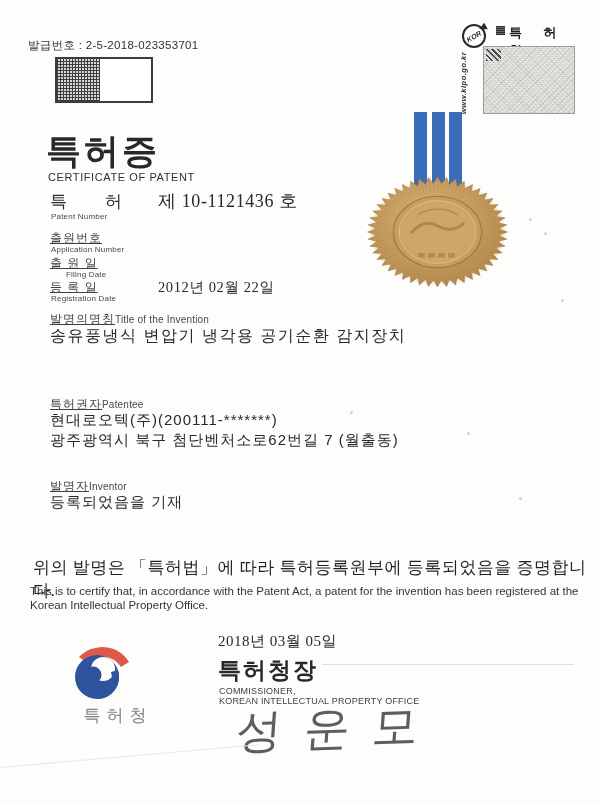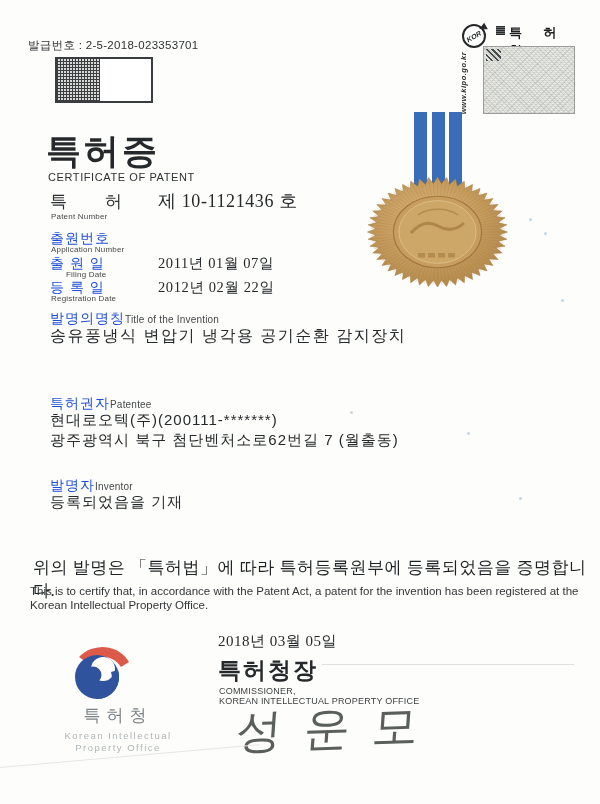--- a/index.html
+++ b/index.html
@@ -45,21 +45,21 @@
     left:459px;top:46px;height:68px;writing-mode:vertical-rl;transform:rotate(180deg);
     font-size:7.5px;font-weight:bold;font-style:italic;color:#2c2e30;letter-spacing:.5px;
   }
   
   .ribbon{left:414px;top:112px;width:48px;height:80px;z-index:1;
     background:repeating-linear-gradient(90deg,#3a6db8 0 13px,#fdfdfb 13px 17.5px);}
   .medal{left:366px;top:175px;width:143px;height:114px;z-index:2;}
   
   .doc-title{left:46px;top:128px;font-size:35px;font-weight:800;letter-spacing:3px;color:#26292b;}
   .doc-title-en{left:48px;top:171px;font-size:11px;letter-spacing:.6px;color:#2e3133;}
-  .label-kr{font-size:14px;color:#1d4ed8;letter-spacing:1px;}
+  .label-kr{font-size:12px;color:#404040;letter-spacing:1px;text-decoration:underline;}
   .label-en{font-size:8px;color:#45484a;letter-spacing:.2px;}
   .value{font-family:"Liberation Serif",serif;font-size:14.5px;color:#26292b;letter-spacing:.6px;}
   .pn-label{left:50px;top:190px;font-size:17px;color:#2b2e30;}
   .pn-label b{font-weight:normal;}
   .pn-label .sp{display:inline-block;width:38px;}
   .pn-value{left:158px;top:189px;font-size:18px;}
   .pn-en{left:51px;top:212px;}
   
   .inv-label{left:50px;top:309px;text-align:right;}
   .inv-title{left:50px;top:326px;font-size:16px;letter-spacing:1.5px;color:#26292b;}
@@ -230,21 +230,20 @@
     <b>특</b><span class="sp"></span><b>허</b>
   </div>
   <div class="abs pn-value value">제 10-1121436 호</div>
   <div class="abs pn-en label-en">Patent Number</div>
 
   <div class="abs label-kr" style="left:50px;top:230px;">출원번호</div>
   <div class="abs label-en" style="left:51px;top:245px;">Application Number</div>
 
   <div class="abs label-kr" style="left:50px;top:255px;">출 원 일</div>
   <div class="abs label-en" style="left:66px;top:270px;">Filing Date</div>
-  <div class="abs value" style="left:158px;top:254px;">2011년 01월 07일</div>
 
   <div class="abs label-kr" style="left:50px;top:279px;">등 록 일</div>
   <div class="abs label-en" style="left:51px;top:294px;">Registration Date</div>
   <div class="abs value" style="left:158px;top:278px;">2012년 02월 22일</div>
 
   <div class="abs inv-label">
     <span class="label-kr">발명의명칭</span><span class="label-en" style="font-size:10px;">Title of the Invention</span>
   </div>
   <div class="abs inv-title">송유풍냉식 변압기 냉각용 공기순환 감지장치</div>
 
@@ -274,24 +273,20 @@
   <div class="abs gov-logo">
     <svg width="70" height="62" viewBox="0 0 70 62">
       <path d="M13,17 A30,27 0 0 1 63,22 L55,27 A22,19 0 0 0 20,22 Z" fill="#dd5a4a"></path>
       <circle cx="31" cy="37" r="22" fill="#30539e"></circle>
       <circle cx="37" cy="29" r="12" fill="#fdfdfb"></circle>
       <circle cx="27" cy="35" r="8.5" fill="#30539e"></circle>
       <path d="M52,30 A22,22 0 0 1 31,59 L31,52 A15,15 0 0 0 45,32 Z" fill="#30539e"></path>
     </svg>
   </div>
   <div class="abs gov-kr">특허청</div>
-  <div class="abs gov-en">
-    <div>Korean Intellectual</div>
-    <div>Property Office</div>
-  </div>
 
   <div class="abs speck" style="left:529px;top:218px;"></div>
   <div class="abs speck" style="left:544px;top:232px;"></div>
   <div class="abs speck" style="left:561px;top:299px;"></div>
   <div class="abs speck" style="left:350px;top:411px;background:#c9c7c2;"></div>
   <div class="abs speck" style="left:467px;top:432px;"></div>
   <div class="abs speck" style="left:519px;top:497px;"></div>
   <div class="abs diag"></div>
 
 </div>

